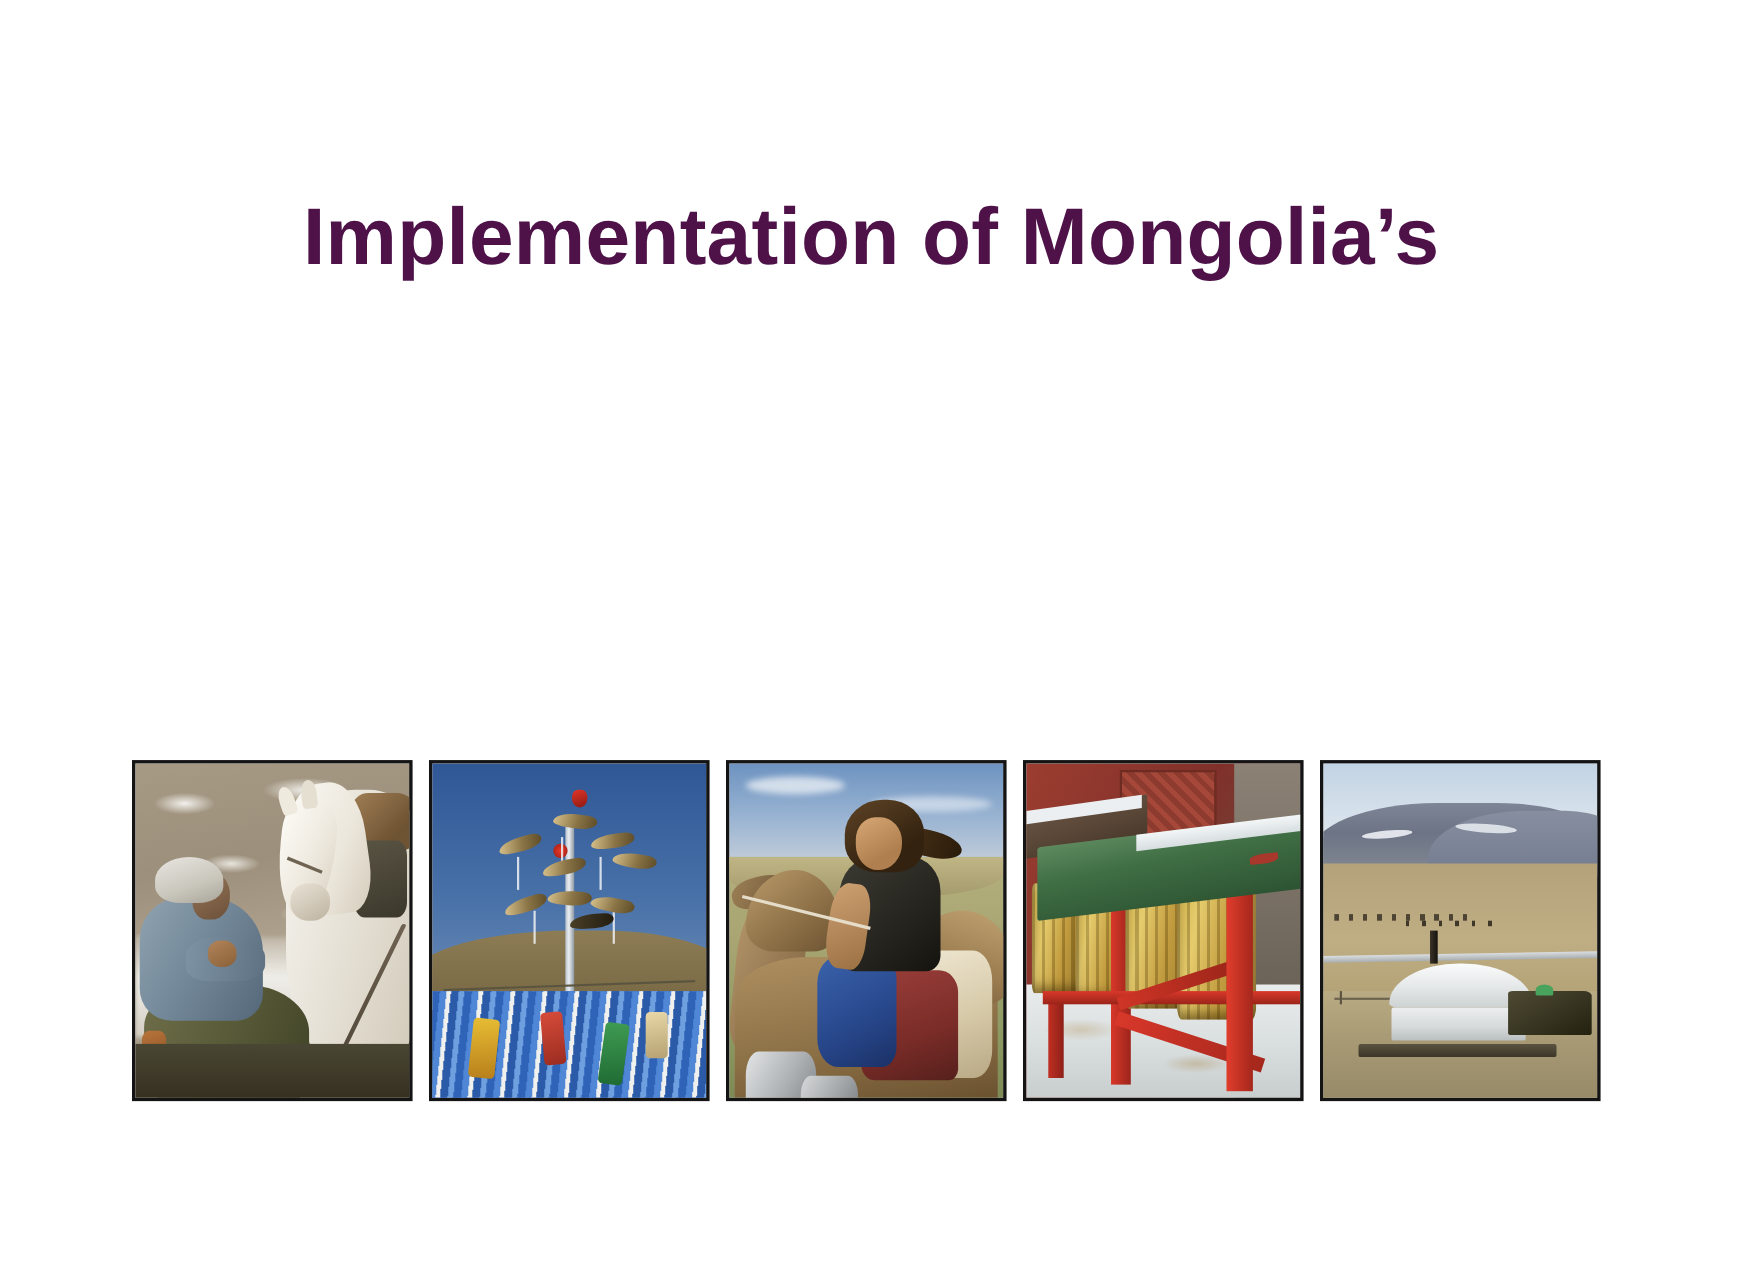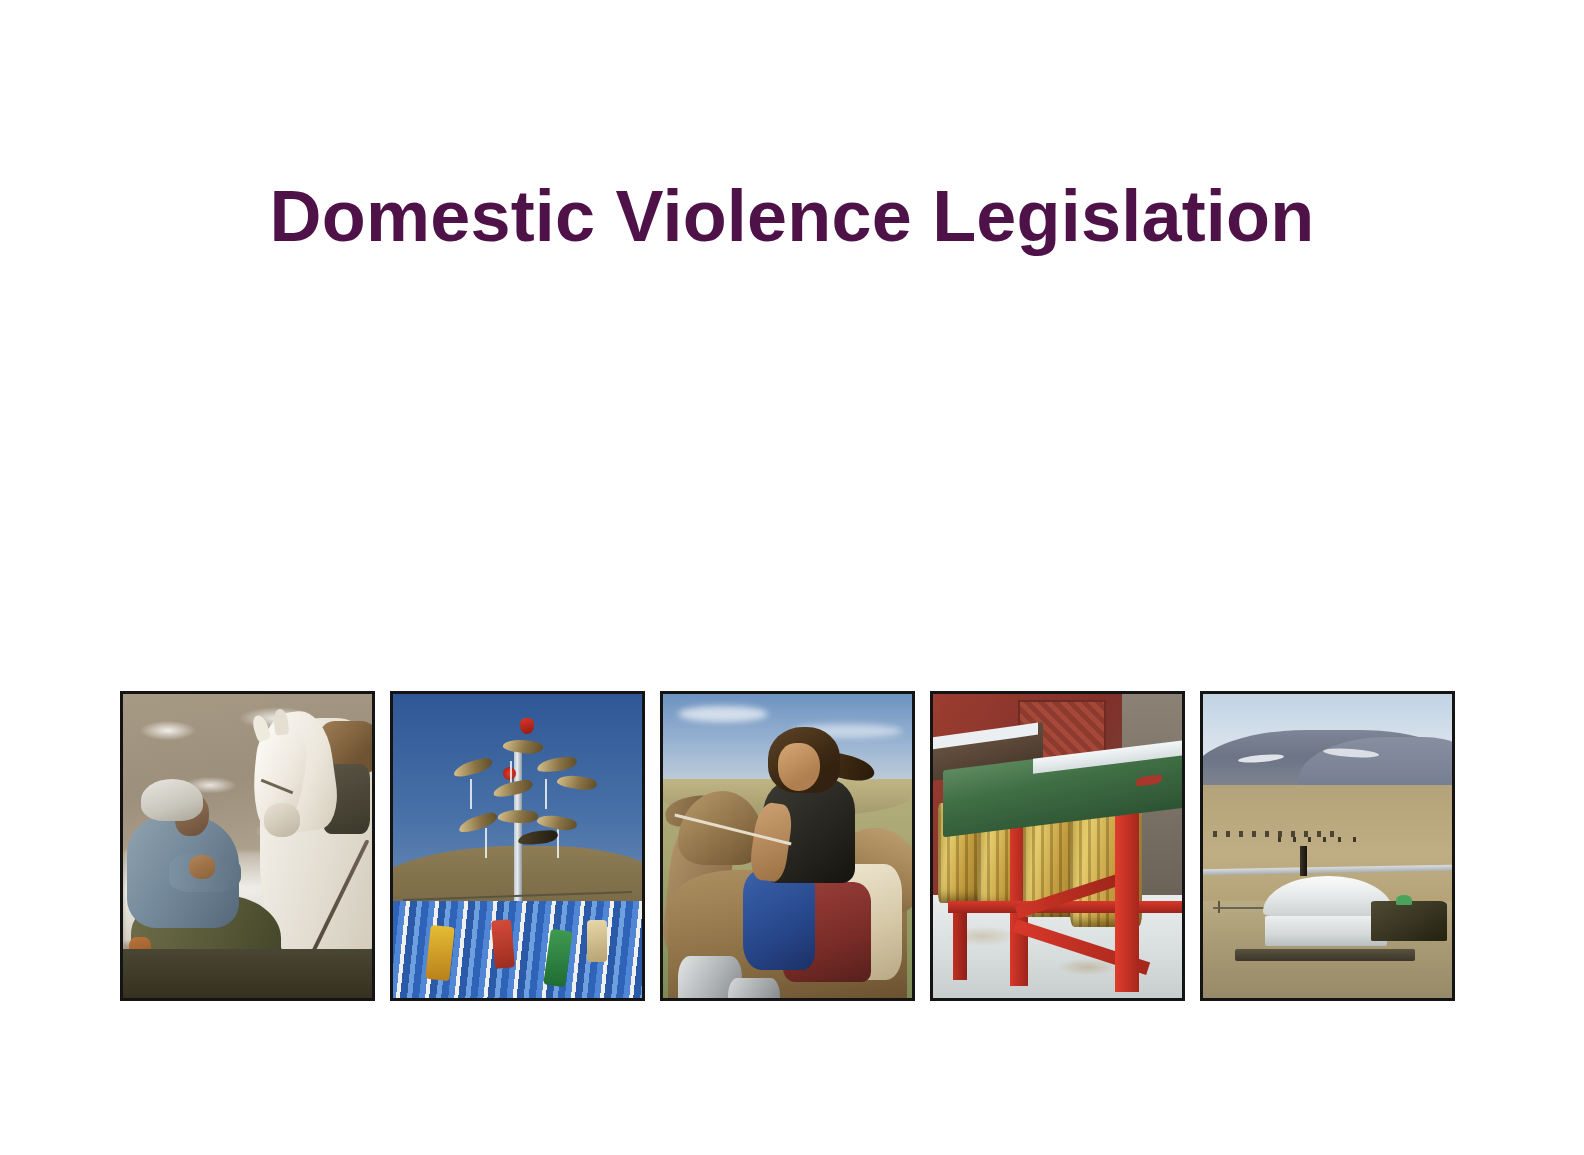--- a/index.html
+++ b/index.html
@@ -556,21 +556,21 @@
   }
   .p5-fencepost {
     left: 6%; top: 68%; width: 2px; height: 12px;
     background: #5e5543;
   }
 </style>
 </head>
 <body>
 
 <div id="title-block">
-  <div class="title-line line2">Domestic Violence Legislation</div>
+  <div class="title-line line1">Implementation of Mongolia’s</div>
 </div>
 
 <div id="photo-strip">
 
   <div class="photo">
     <div class="scene">
       <div class="lyr p1-ground"></div>
       <div class="lyr p1-snowband"></div>
       <div class="lyr p1-horse-body"></div>
       <div class="lyr p1-saddle"></div>

